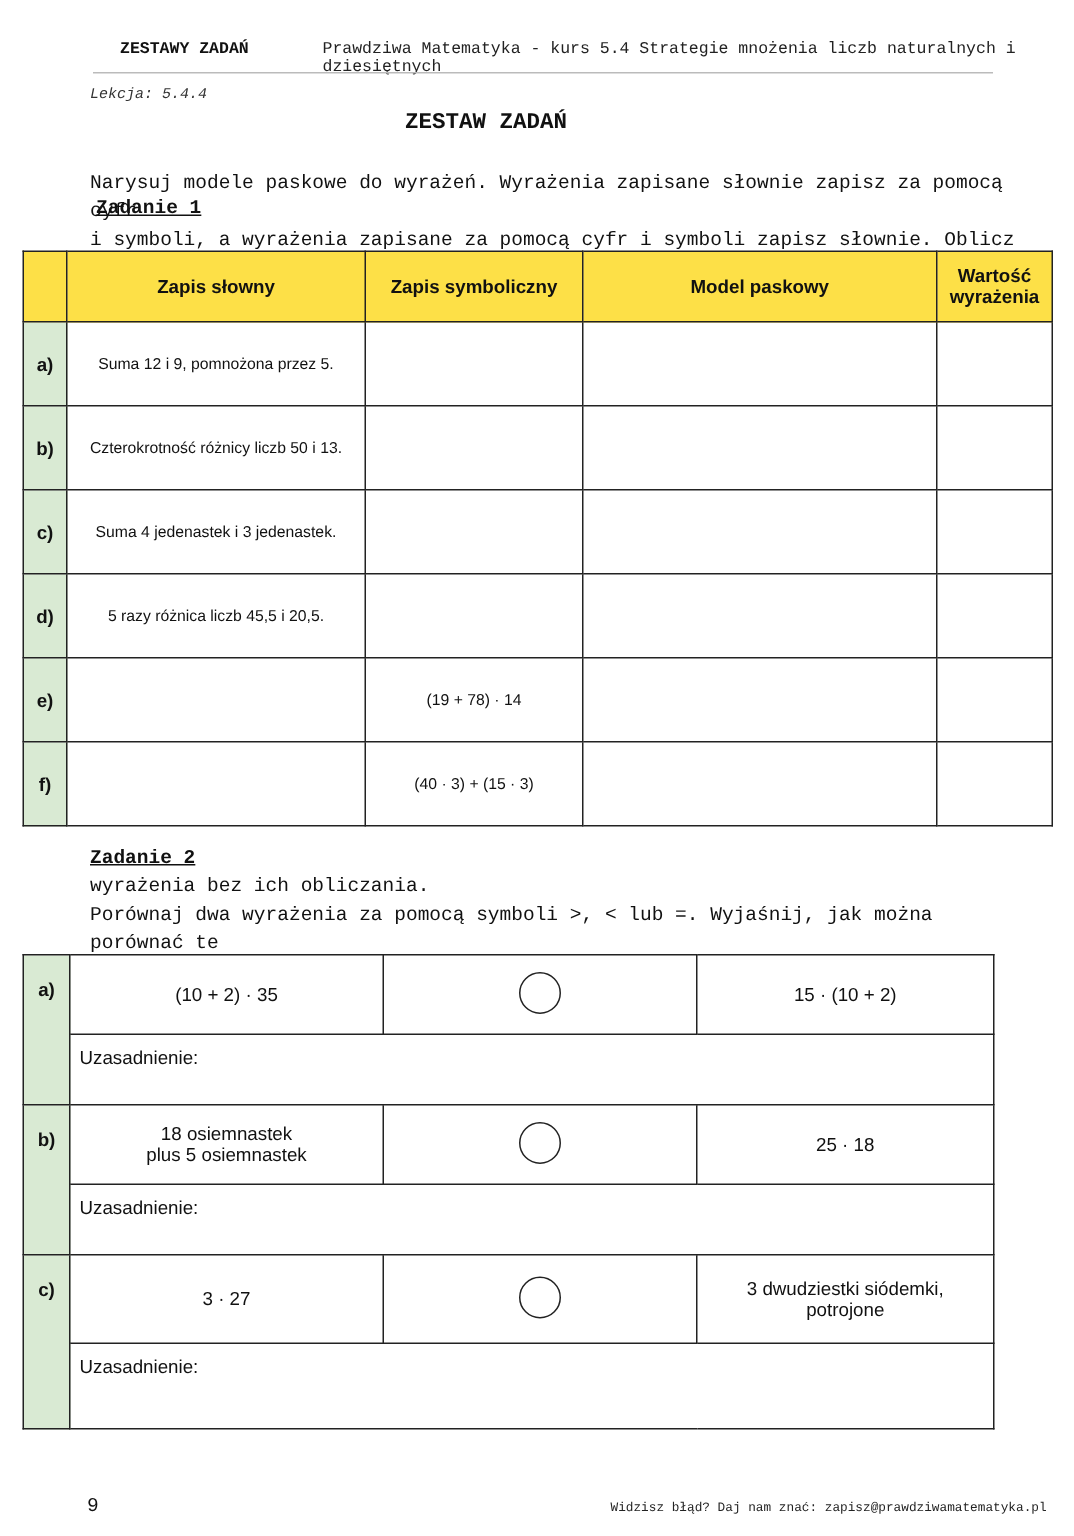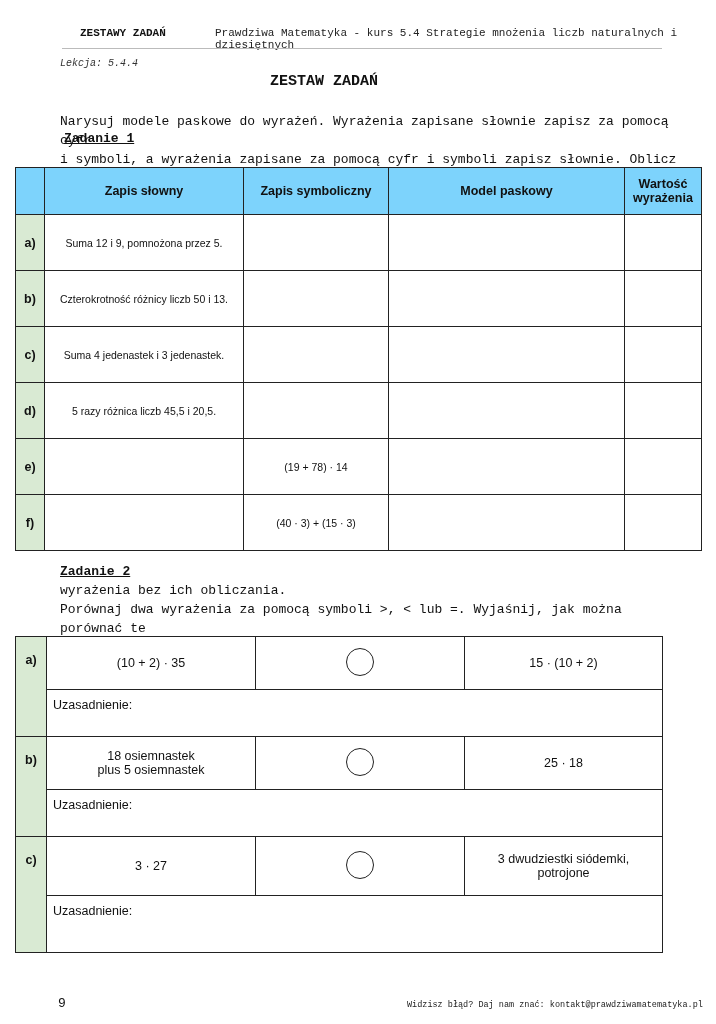--- a/index.html
+++ b/index.html
@@ -8,21 +8,21 @@
   .hdr-left { left:80px; top:27px; font-size:11px; font-weight:bold; }
   .hdr-right { left:215px; top:27px; font-size:11px; color:#222; }
   .hdr-line { left:62px; top:48px; width:600px; height:1px; background:#bbb; }
   .lesson { left:60px; top:58px; font-size:10px; font-style:italic; color:#333; }
   .title { left:0; width:648px; top:73px; text-align:center; font-size:15px; font-weight:bold; }
   .task-h { font-size:13px; font-weight:bold; text-decoration:underline; }
   .task-t { font-size:13px; line-height:19px; width:620px; }
   table { border-collapse:collapse; position:absolute; }
   table.t1 { left:15px; top:167px; width:687px; }
   .t1 td, .t1 th { border:1.5px solid #222; text-align:center; vertical-align:middle; }
-  .t1 th { background:#7dd3fc; font-size:12.5px; font-weight:bold; height:44px; }
+  .t1 th { background:#fde047; font-size:12.5px; font-weight:bold; height:44px; }
   .t1 td { height:53px; font-size:10.5px; }
   .t1 td.lbl { background:#d9ead3; font-weight:bold; font-size:12.5px; width:26px; }
   table.t2 { left:15px; top:636px; width:648px; }
   .t2 td { border:1.5px solid #222; font-size:12.5px; text-align:center; vertical-align:middle; }
   .t2 td.lbl { background:#d9ead3; font-weight:bold; width:28px; vertical-align:top; padding-top:16px; border-bottom:1.5px solid #222; }
   .t2 td.expr { height:50px; }
   .t2 td.just { text-align:left; vertical-align:top; padding:8px 6px; height:30px; }
   .circle { display:inline-block; width:26px; height:26px; border:1.5px solid #222; border-radius:50%; }
   .footer-num { left:58px; top:996px; font-size:13px; }
   .footer-r { left:407px; top:1000px; font-size:8.5px; color:#222; }
@@ -134,13 +134,13 @@
       <div>potrojone</div>
     </td>
   </tr>
   <tr>
     <td class="just" colspan="3" style="height:40px"><span>Uzasadnienie:</span></td>
   </tr>
 </tbody>
   </table>
 
 <div class="abs footer-num">9</div>
-<div class="abs footer-r">Widzisz błąd? Daj nam znać: kontakt@prawdziwamatematyka.pl</div>
+<div class="abs footer-r">Widzisz błąd? Daj nam znać: zapisz@prawdziwamatematyka.pl</div>
 
 </body></html>

